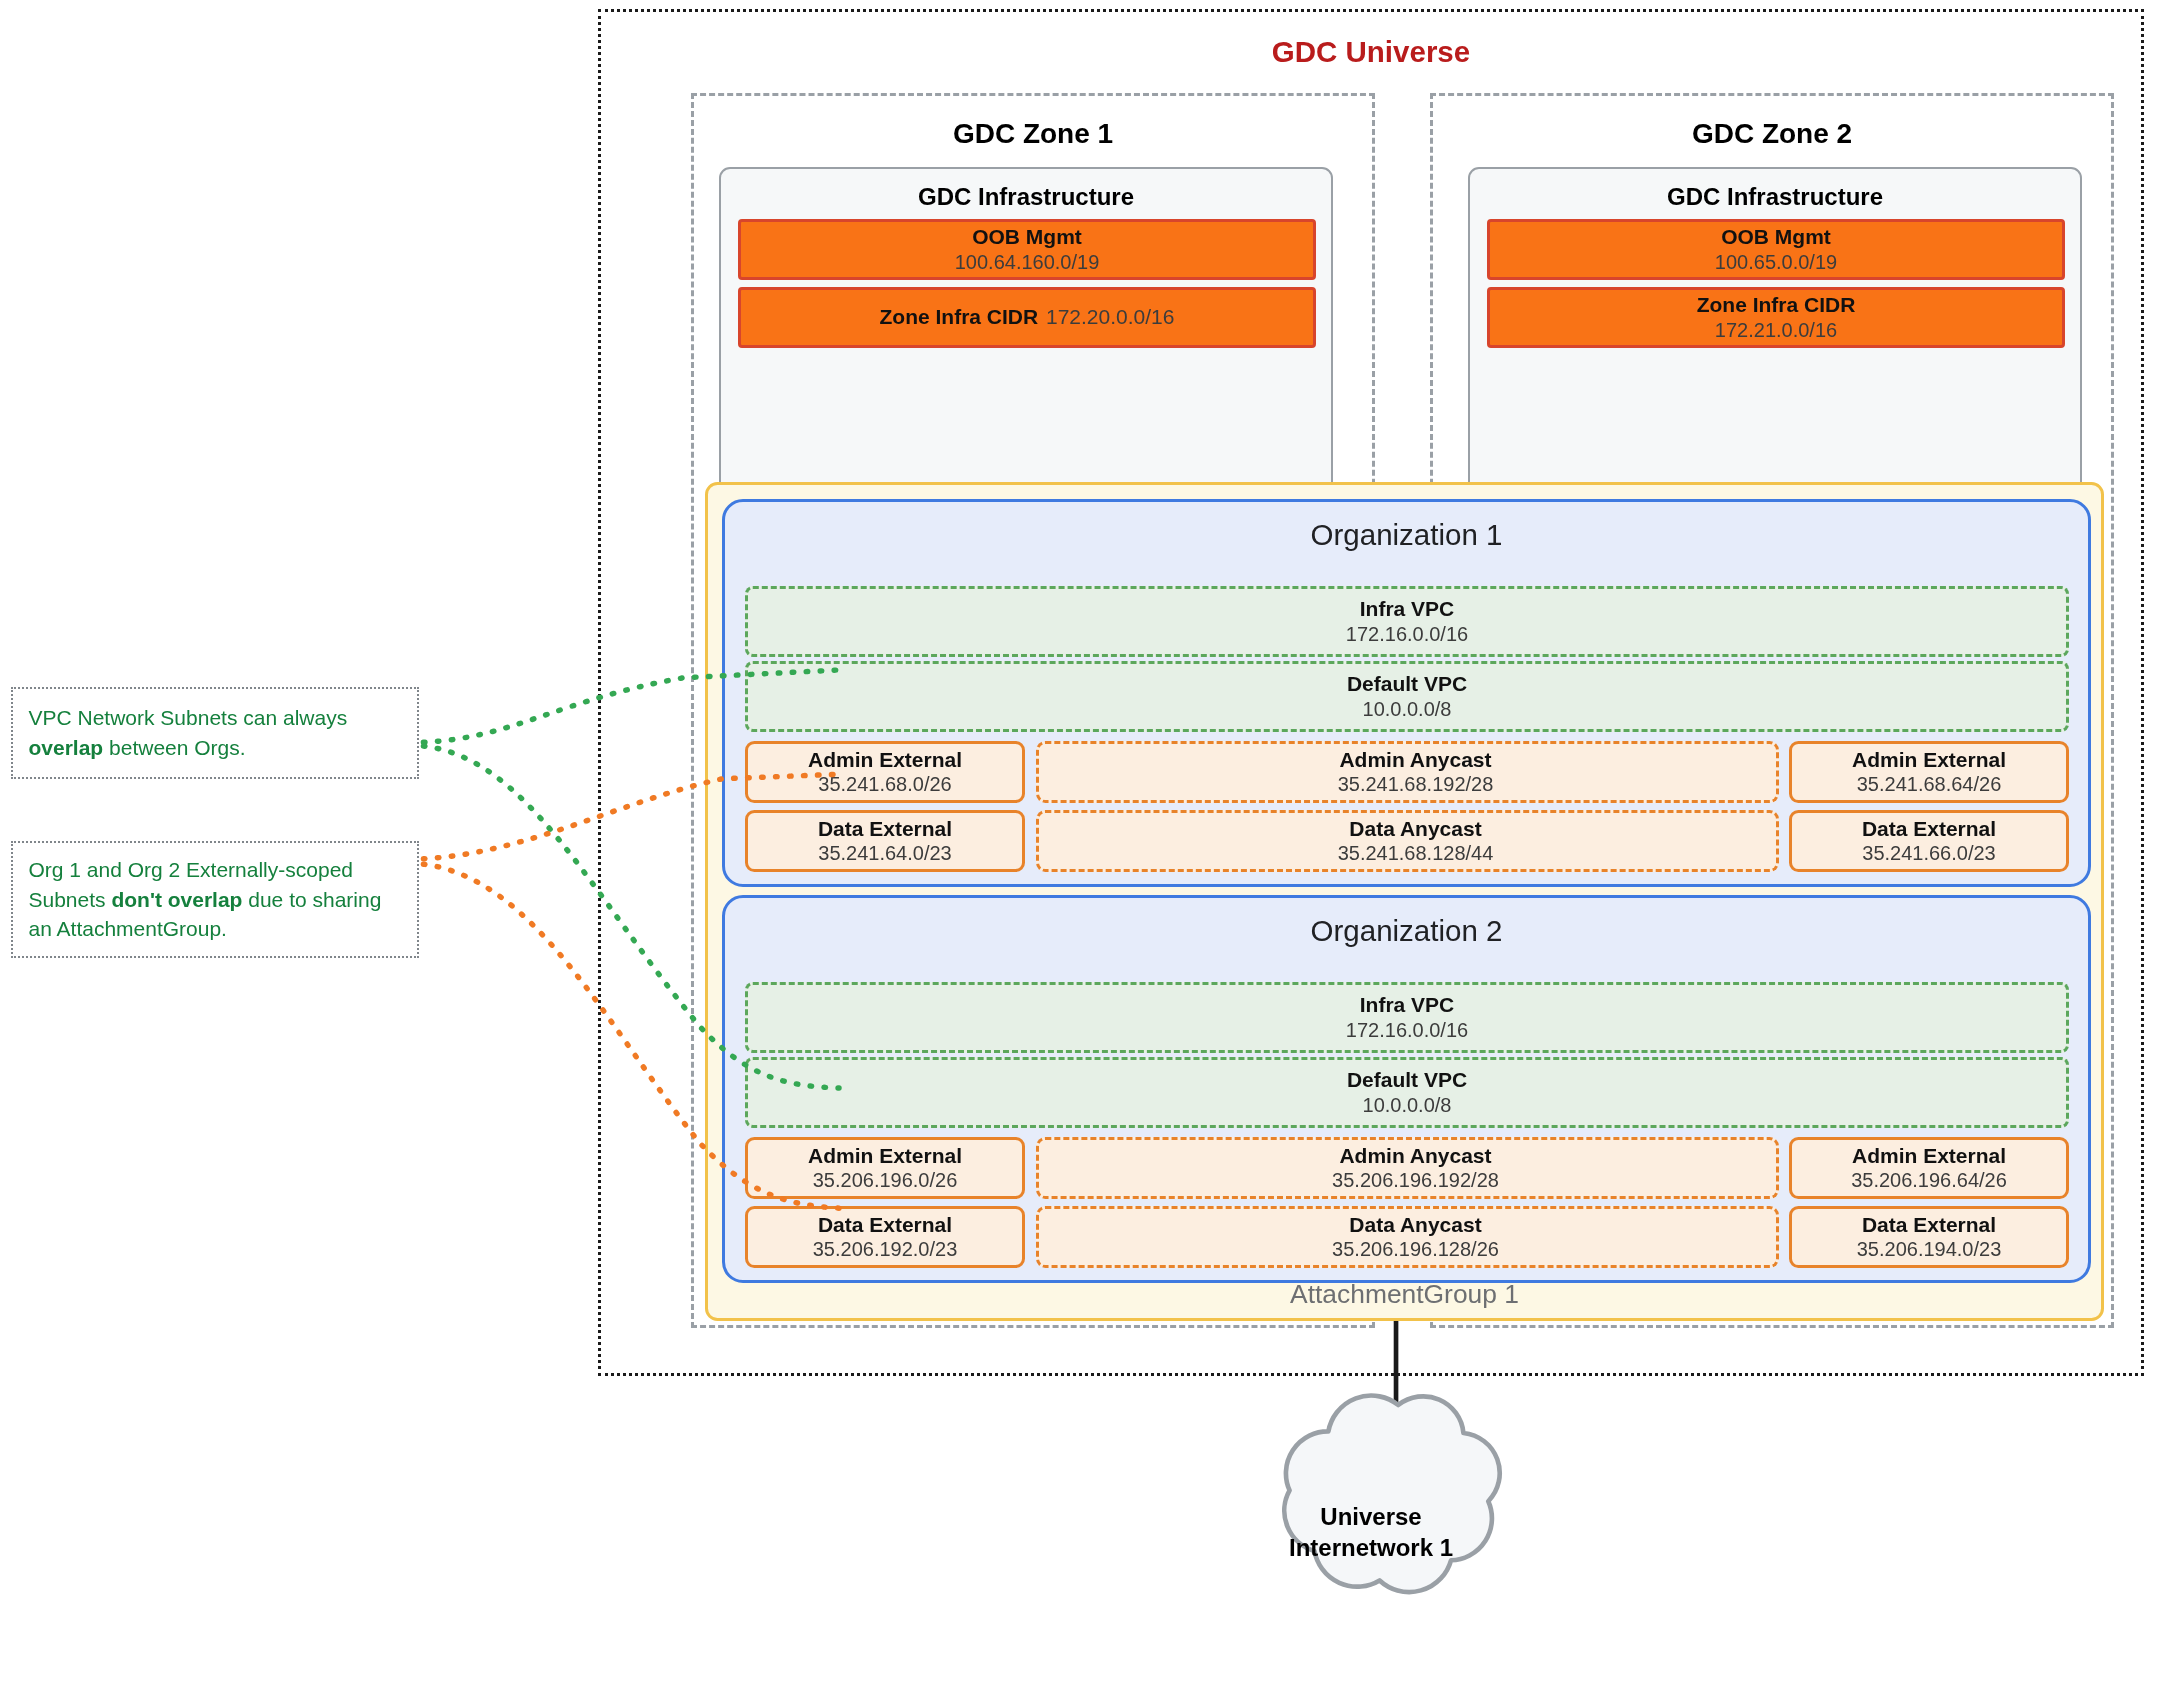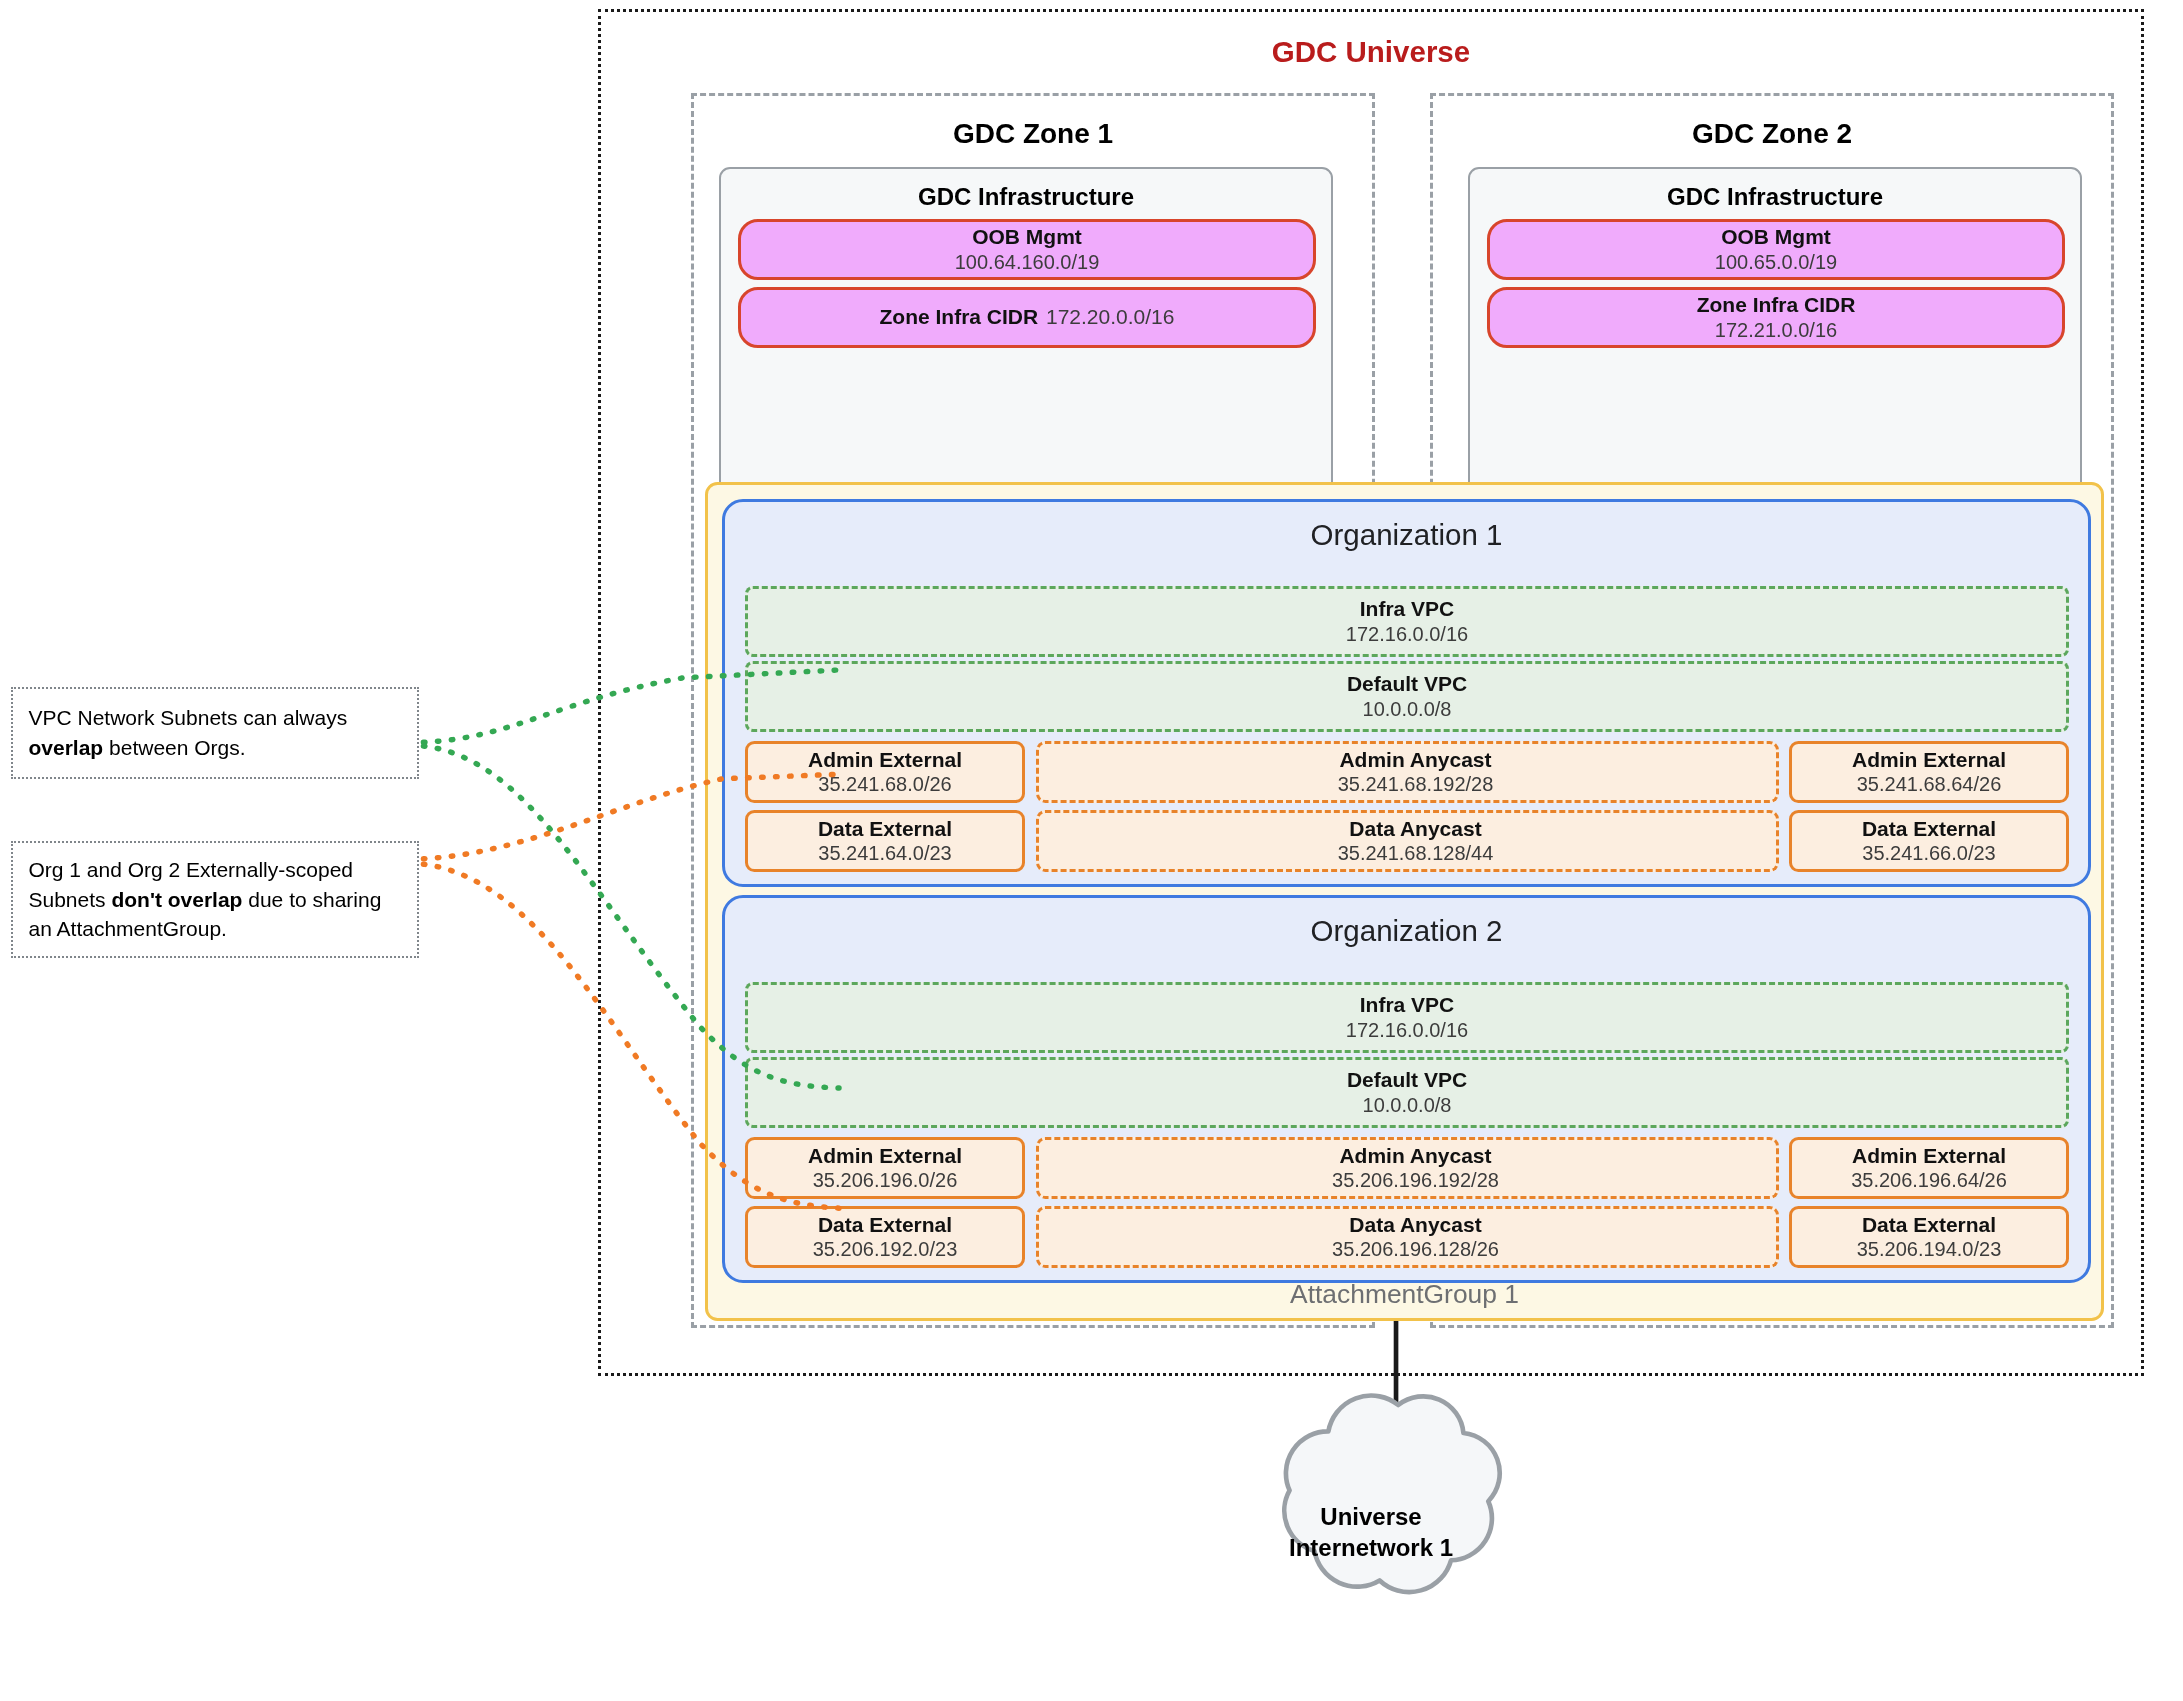--- a/index.html
+++ b/index.html
@@ -45,22 +45,22 @@
   #infra1 { left: 719px; width: 614px; }
   #infra2 { left: 1468px; width: 614px; }
   .infra-title {
     position: absolute; left: 0; top: 14px; width: 100%;
     text-align: center; font-size: 24px; font-weight: bold; color: #000;
   }
 
   
   .red-box {
     position: absolute;
-    border: 3.1px solid #d8452c; border-radius: 20px;
-    background: #f0abfc;
+    border: 3.1px solid #d8452c; border-radius: 4px;
+    background: #f97316;
     display: flex; flex-direction: column;
     align-items: center; justify-content: center;
   }
   .red-box.dashed { border-style: dashed; }
   .bx-title { font-size: 21px; font-weight: bold; color: #111; line-height: 1.15; }
   .bx-val   { font-size: 20px; color: #3c3c3c; line-height: 1.2; }
   .bx-inline { font-size: 21px; color: #3c3c3c; line-height: 1.15; }
   .bx-inline b { color: #111; }
 
   
@@ -117,21 +117,21 @@
   .sub-r  { left: 1064px; width: 280px; }
   .row-a  { top: 239px; }
   .row-b  { top: 308px; }
 
   
   .note {
     position: absolute;
     border: 2.3px dotted #80868b;
     background: #ffffff;
     padding: 14px 15.5px;
-    font-size: 21px; line-height: 1.42; color: #000000;
+    font-size: 21px; line-height: 1.42; color: #15803d;
   }
   #note1 { left: 11px; top: 687px; width: 408px; }
   #note2 { left: 11px; top: 841px; width: 408px; height: 117px; display: flex; align-items: center; }
   .note b { font-weight: bold; }
 
   
   #wires { position: absolute; left: 0; top: 0; width: 2183px; height: 1702px; pointer-events: none; }
 
   
   #cloud-wrap { left: 1243px; top: 1377px; width: 326px; height: 325px; }

